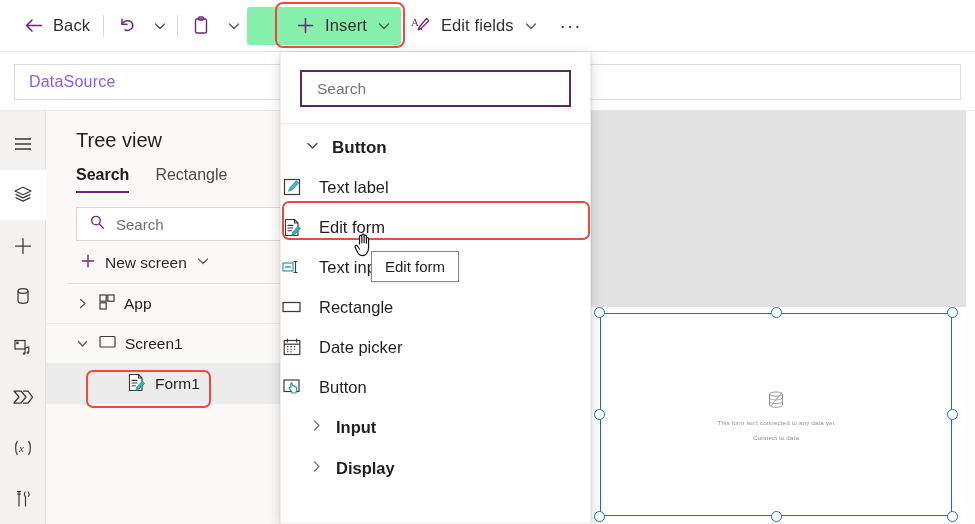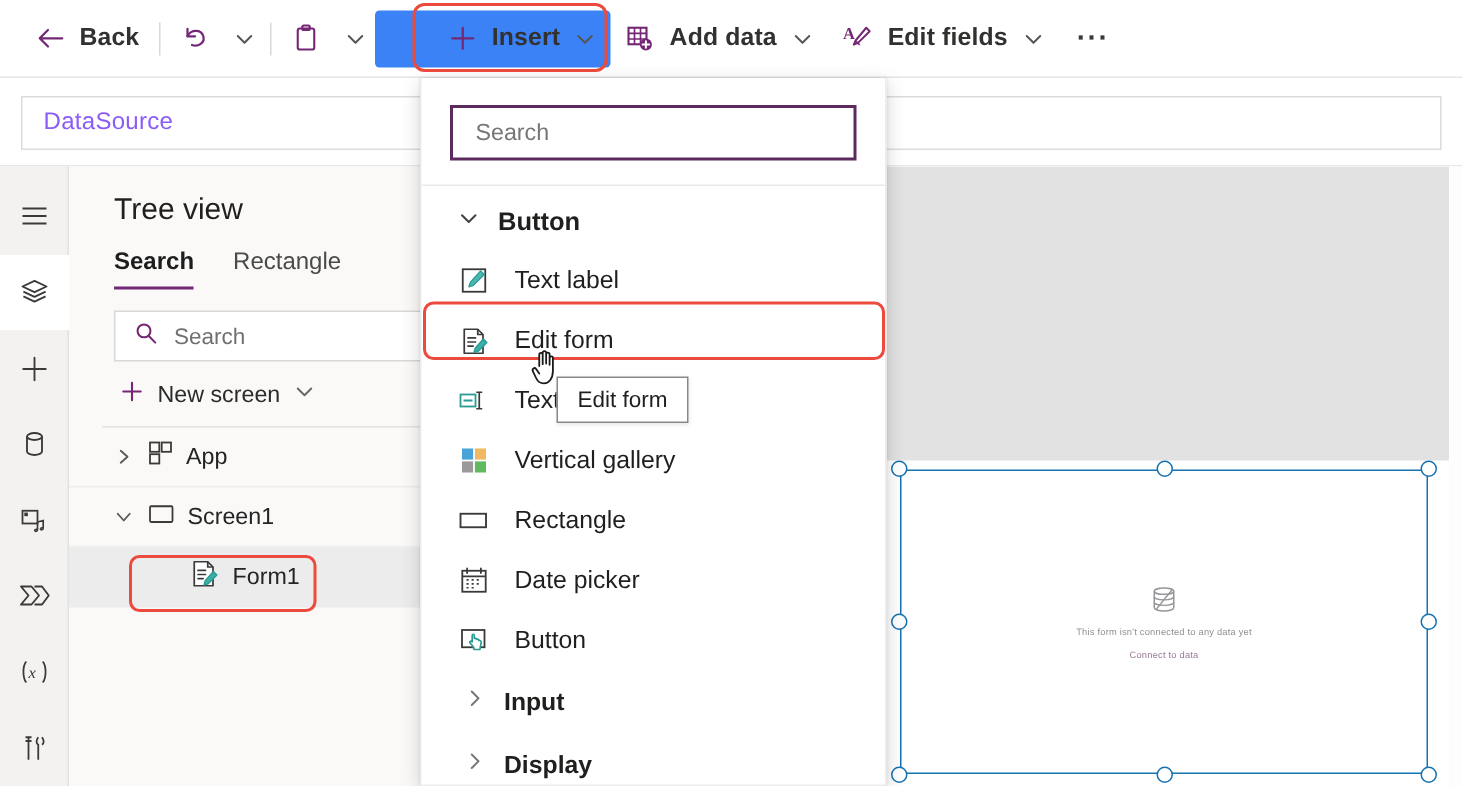--- a/index.html
+++ b/index.html
@@ -14,34 +14,33 @@
     -webkit-font-smoothing: antialiased;
   }
 
   
   #topbar {
     position: absolute; left: 0; top: 0; width: 975px; height: 52px;
     background: #ffffff;
     border-bottom: 1px solid #e6e6e6;
     display: flex; align-items: center;
     padding-left: 14px;
-    font-weight: bold;
   }
   .cmd {
     display: flex; align-items: center; gap: 9px;
     height: 38px; padding: 0 9px;
     cursor: default; white-space: nowrap;
     font-size: 16px; color: #323130;
   }
   .cmd .lbl { font-size: 16.5px; letter-spacing: .1px; }
   .ico { display: inline-flex; align-items: center; justify-content: center; }
   .chev { width: 16px; height: 16px; display:inline-flex; align-items:center; justify-content:center; }
   .vsep { width: 1px; height: 22px; background: #d8d8d8; margin: 0 4px; }
   .small-chev { padding: 0 5px; height: 34px; display:flex; align-items:center; }
-  #insert-cmd { background: #3b82f6; border-radius: 3px; padding-left: 48px; }
+  #insert-cmd { background: #86efac; border-radius: 3px; padding-left: 48px; }
   #ellipsis { font-size: 19px; letter-spacing: 1px; color: #3a3a3a; padding: 0 12px; }
 
   
   #formula-bar {
     position: absolute; left: 0; top: 53px; width: 975px; height: 58px;
     background: #ffffff; display: flex; align-items: center;
     padding: 0 14px;
     border-bottom: 1px solid #e8e8e8;
   }
   #datasource-input {
@@ -140,21 +139,21 @@
   }
   #panel-divider { height: 1px; background: #eaeaea; }
   .grp-head {
     display: flex; align-items: center; gap: 12px;
     padding: 14px 0 9px 24px; font-size: 17px; font-weight: 700; color: #201f1e;
     cursor: default;
   }
   .grp-head.sub { padding: 11px 0 11px 28px; font-size: 16.5px; }
   .item {
     display: flex; align-items: center; gap: 16px;
-    height: 40px; padding-left: 24px; font-size: 16.5px; color: #201f1e;
+    height: 40px; font-size: 16.5px; color: #201f1e;
     cursor: default; position: relative;
   }
   .item .it-ico { width: 22px; display:inline-flex; align-items:center; justify-content:center; }
 
   
   .annot {
     position: absolute; border: 2.5px solid #ec4a3c; border-radius: 8px;
     pointer-events: none; z-index: 90;
   }
   #annot-insert { left: 275px; top: 2px; width: 130px; height: 46px; }
@@ -231,36 +230,20 @@
         </svg>
     </span>
     <span class="lbl">Insert</span>
     <span class="chev">
       <svg width="14" height="14" viewBox="0 0 14 14">
           <path d="M2.5 5 L7 9.5 L11.5 5" fill="none" stroke="#555" stroke-width="1.3" stroke-linecap="round" stroke-linejoin="round"></path>
         </svg>
     </span>
   </div>
 
-  <div class="cmd">
-    <span class="ico">
-      <svg width="21" height="21" viewBox="0 0 21 21">
-        <rect x="3" y="3.5" width="12" height="11" fill="none" stroke="#742774" stroke-width="1.4"></rect>
-        <path d="M3 7.2 H15 M3 11 H15 M7 3.5 V14.5 M11 3.5 V14.5" stroke="#742774" stroke-width="1.1" fill="none"></path>
-        <circle cx="14.6" cy="14.6" r="4" fill="#742774"></circle>
-        <path d="M14.6 12.4 V16.8 M12.4 14.6 H16.8" stroke="#fff" stroke-width="1.3" stroke-linecap="round"></path>
-      </svg>
-    </span>
-    <span class="lbl">Add data</span>
-    <span class="chev">
-      <svg width="14" height="14" viewBox="0 0 14 14">
-          <path d="M2.5 5 L7 9.5 L11.5 5" fill="none" stroke="#555" stroke-width="1.3" stroke-linecap="round" stroke-linejoin="round"></path>
-        </svg>
-    </span>
-  </div>
 
   <div class="cmd">
     <span class="ico">
       <svg width="22" height="21" viewBox="0 0 22 21">
         <text x="1" y="11" font-family="Liberation Serif, serif" font-size="11" fill="#742774">A</text>
         <path d="M16.5 3.5 L18.8 5.8 L11 13.6 L8.2 14.8 L9.4 12 Z" fill="none" stroke="#742774" stroke-width="1.3" stroke-linejoin="round"></path>
         <path d="M9.8 12.6 L12.1 14.9" stroke="#742774" stroke-width="1.1"></path>
       </svg>
     </span>
     <span class="lbl">Edit fields</span>
@@ -498,31 +481,20 @@
     <span class="it-ico">
       <svg width="22" height="20" viewBox="0 0 22 20">
         <rect x="2" y="6" width="10" height="8" fill="none" stroke="#2a9b94" stroke-width="1.2"></rect>
         <path d="M4 10 H10" stroke="#2a9b94" stroke-width="1.4"></path>
         <path d="M14.5 4.5 V15.5 M12.5 4.5 H16.5 M12.5 15.5 H16.5" stroke="#3b3a39" stroke-width="1.15" fill="none"></path>
       </svg>
     </span>
     <span>Text input</span>
   </div>
 
-  <div class="item">
-    <span class="it-ico">
-      <svg width="20" height="20" viewBox="0 0 20 20">
-        <rect x="2" y="2" width="7.4" height="7.4" fill="#4aa3d8"></rect>
-        <rect x="10.6" y="2" width="7.4" height="7.4" fill="#f0b860"></rect>
-        <rect x="2" y="10.6" width="7.4" height="7.4" fill="#9a9a9a"></rect>
-        <rect x="10.6" y="10.6" width="7.4" height="7.4" fill="#62b85c"></rect>
-      </svg>
-    </span>
-    <span>Vertical gallery</span>
-  </div>
 
   <div class="item">
     <span class="it-ico">
       <svg width="22" height="20" viewBox="0 0 22 20">
           <rect x="2" y="5.5" width="17" height="9" fill="none" stroke="#3b3a39" stroke-width="1.25"></rect>
         </svg>
     </span>
     <span>Rectangle</span>
   </div>
 

